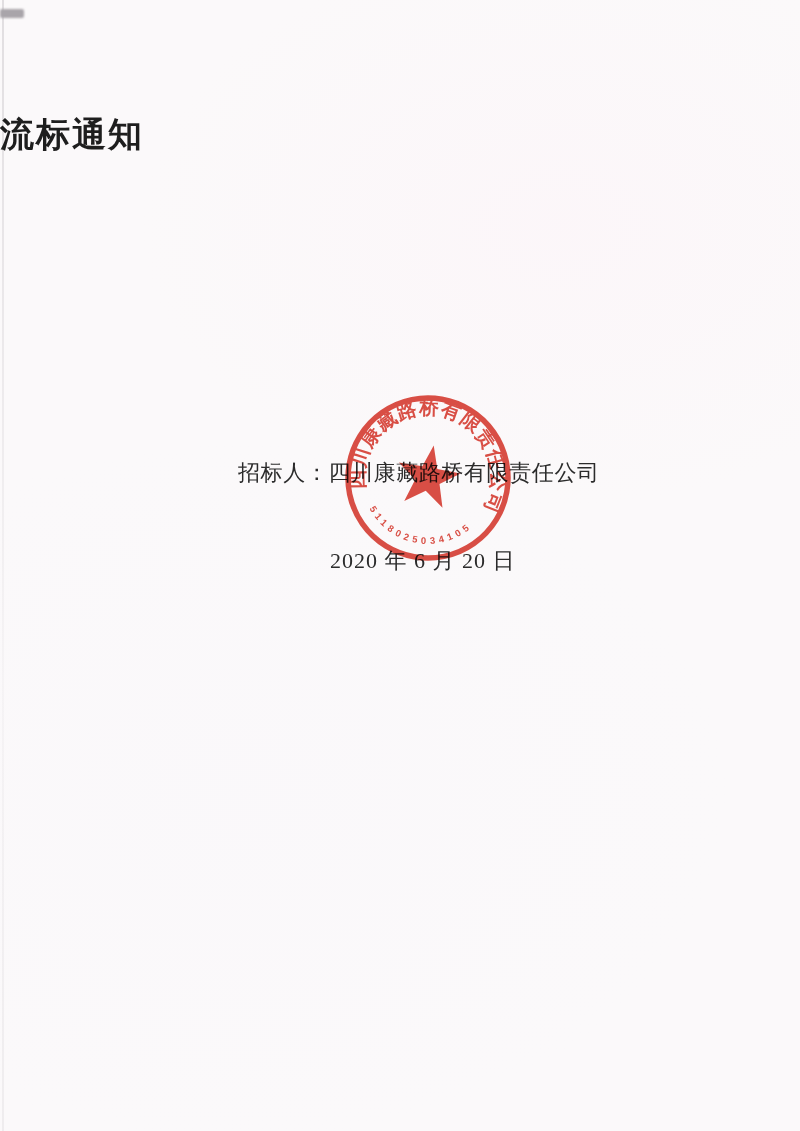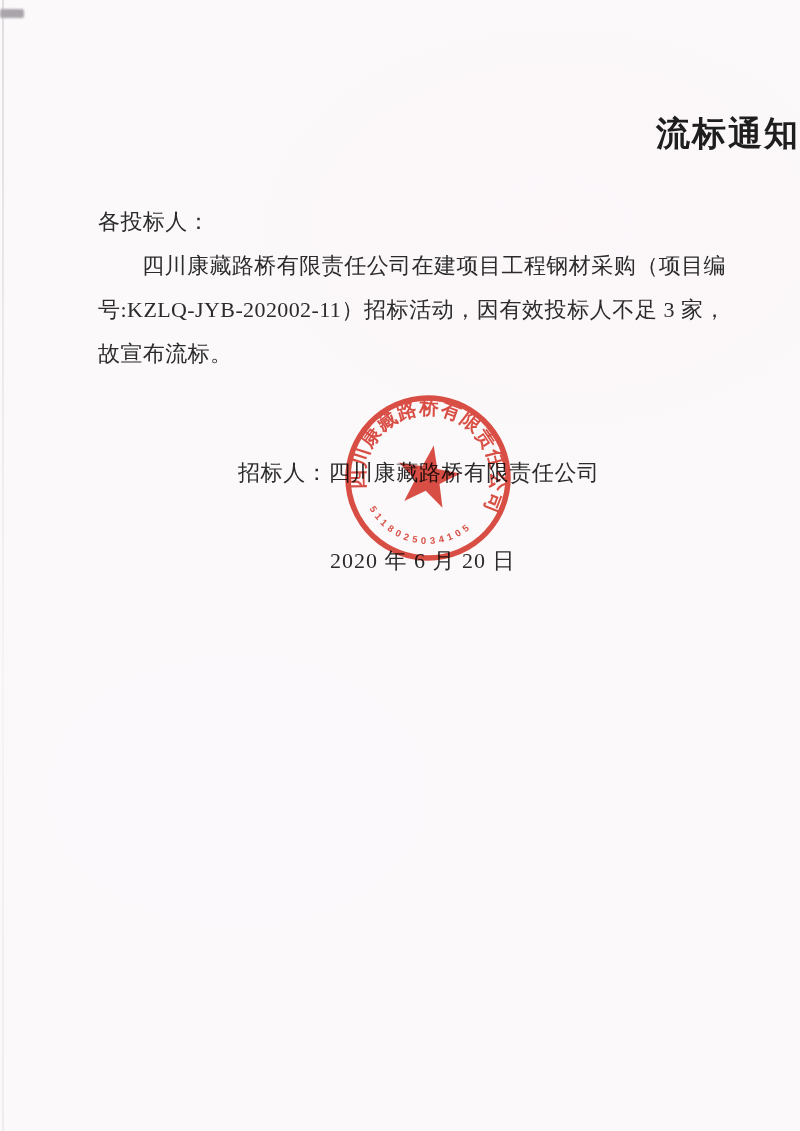--- a/index.html
+++ b/index.html
@@ -32,22 +32,22 @@
     width: 24px; height: 9px;
     background: #a9a5aa;
     border-radius: 2px;
     filter: blur(1px);
   }
   .title {
     position: absolute;
     left: 0; top: 110px;
     width: 100%;
     margin: 0;
-    text-align: right;
-    font-family: Liberation Serif, serif;
+    text-align: left;
+    font-family: Liberation Sans, sans-serif;
     font-size: 34px;
     font-weight: 700;
     letter-spacing: 2px;
     line-height: 48px;
     color: #1e1e1e;
   }
   .textblock {
     position: absolute;
     left: 98px; top: 200px;
     width: 628px;
@@ -94,24 +94,20 @@
 </head>
 <body>
 
 <div class="paper">
 
   <div class="edge-line"></div>
   <div class="artifact-topleft"></div>
 
   <h1 class="title">流标通知</h1>
 
-  <div class="textblock">
-    <p class="salutation">各投标人：</p>
-    <p class="para">四川康藏路桥有限责任公司在建项目工程钢材采购（项目编号:KZLQ-JYB-202002-11）招标活动，因有效投标人不足 3 家，故宣布流标。</p>
-  </div>
 
   <p class="signature">招标人：四川康藏路桥有限责任公司</p>
 
   <p class="dateline">2020 年 6 月 20 日</p>
 
   <svg class="seal" viewBox="0 0 200 200" xmlns="http://www.w3.org/2000/svg">
     <g transform="rotate(10 100 100)">
       <circle cx="100" cy="100" r="80" fill="none" stroke-width="5.5" stroke="#d8382c"></circle>
       <path id="sealArcTop" d="M 39.86 121.89 A 64 64 0 1 1 160.14 121.89" fill="none"></path>
       <text font-size="19.5" letter-spacing="1" fill="#d8382c">

